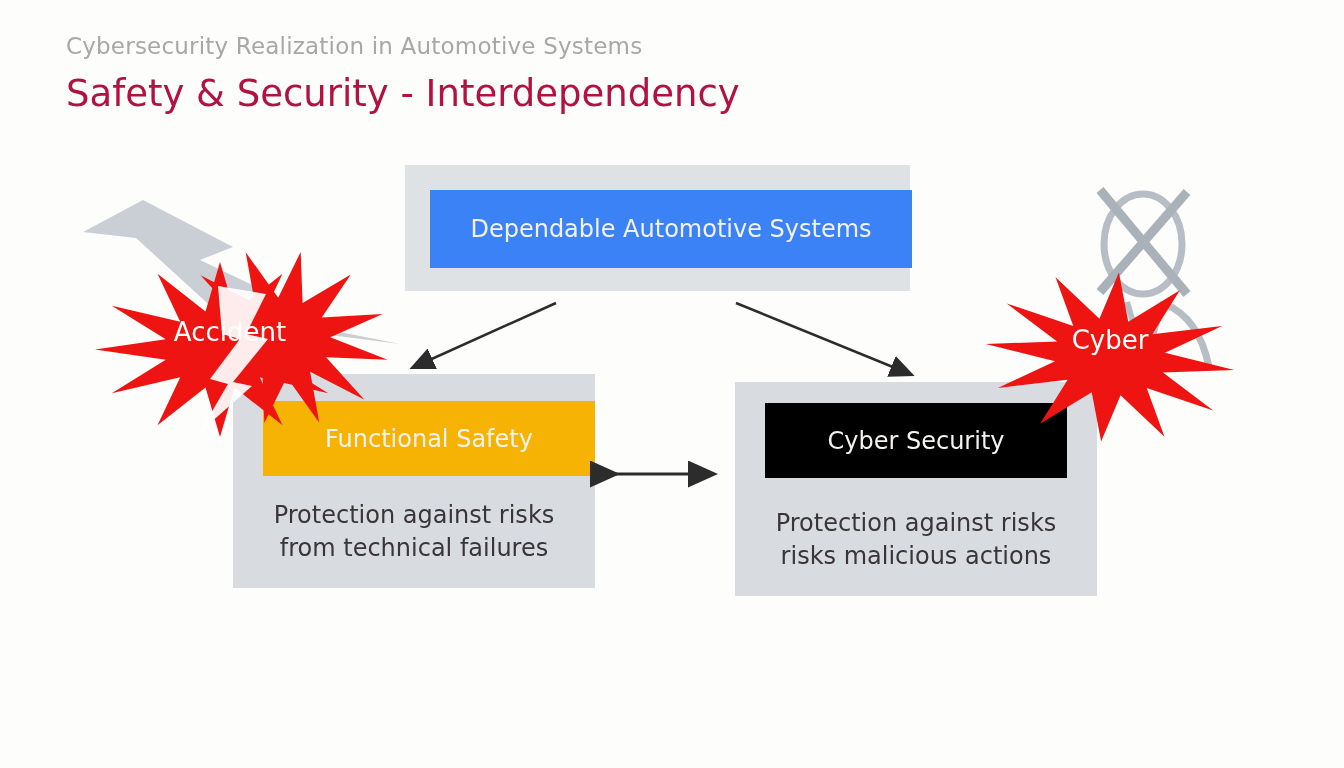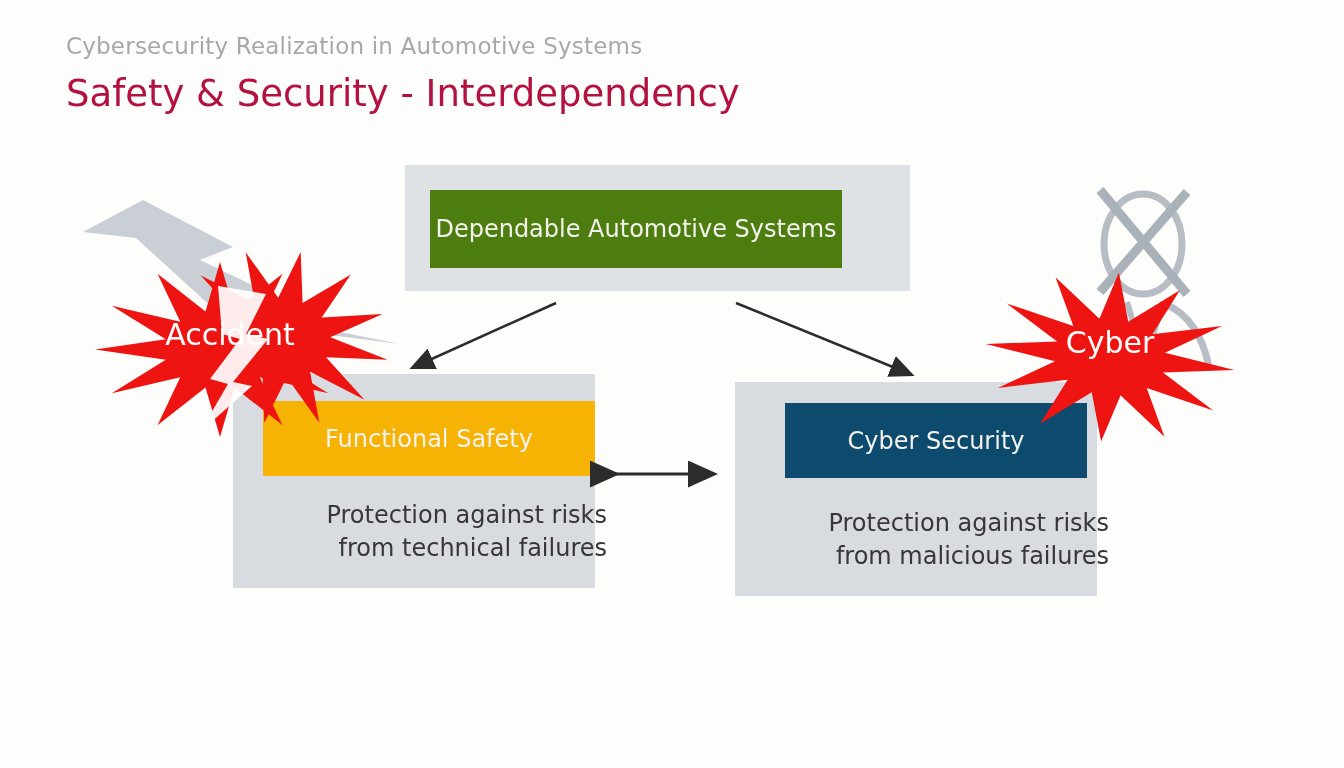--- a/index.html
+++ b/index.html
@@ -10,37 +10,37 @@
   .kicker { position:absolute; left:66px; top:33px; font-size:23px; color:#a8a8a8; letter-spacing:0.2px; }
   .title  { position:absolute; left:66px; top:72px; font-size:37px; color:#b31140; font-weight:500; }
 
   .panel { position:absolute; background:#dcdfe3; }
   .panel-top    { left:405px; top:165px; width:505px; height:126px; background:#dee2e5; }
   .panel-left   { left:233px; top:374px; width:362px; height:214px; background:#d8dce0; }
   .panel-right  { left:735px; top:382px; width:362px; height:214px; background:#d8dce0; }
 
   .headerbar { position:absolute; display:flex; align-items:center; justify-content:center;
                color:#f4f2ee; font-size:24px; }
-  .bar-crimson { left:25px; top:25px; width:412px; height:78px; background:#4d7c0f; }
+  .bar-crimson { left:25px; top:25px; width:482px; height:78px; background:#3b82f6; }
   .bar-yellow  { left:30px; top:27px; width:332px; height:75px; background:#f6b303; }
-  .bar-blue    { left:30px; top:21px; width:302px; height:75px; background:#0c4a6e;margin-left:20px; }
+  .bar-blue    { left:30px; top:21px; width:302px; height:75px; background:#000000; }
 
-  .panel-body { position:absolute; left:0; top:125px; width:100%; text-align:right;
-                color:#3a3537; font-size:24px; line-height:33px;margin-left:12px; }
+  .panel-body { position:absolute; left:0; top:125px; width:100%; text-align:center;
+                color:#3a3537; font-size:24px; line-height:33px; }
 
   .burst { position:absolute; background:#ee1411;
     clip-path: polygon(100% 50%, 71.7% 55.8%, 93.3% 75%, 65.9% 65.9%, 75% 93.3%, 55.8% 71.7%,
       50% 100%, 44.2% 71.7%, 25% 93.3%, 34.1% 65.9%, 6.7% 75%, 28.3% 55.8%, 0% 50%, 28.3% 44.2%,
       6.7% 25%, 34.1% 34.1%, 25% 6.7%, 44.2% 28.3%, 50% 0%, 55.8% 28.3%, 75% 6.7%, 65.9% 34.1%,
       93.3% 25%, 71.7% 44.2%); }
   .burst-a { left:95px;  top:262px; width:250px; height:175px; }
   .burst-b { left:175px; top:250px; width:215px; height:175px; transform:rotate(12deg); }
   .burst-c { left:985px; top:272px; width:250px; height:170px; transform:rotate(6deg); }
 
-  .burst-label { position:absolute; color:#ffffff; font-size:30px; text-align:center; }
+  .burst-label { position:absolute; color:#ffffff; font-size:26px; text-align:center; }
   .label-accident { left:140px; top:317px; width:180px; }
   .label-attack   { left:1030px; top:325px; width:160px; }
 
   svg.abs { position:absolute; overflow:visible; }
 </style>
 </head>
 <body>
 
 <div id="slide">
 
@@ -70,21 +70,21 @@
     <div class="panel-body">
       <div>Protection against risks</div>
       <div>from technical failures</div>
     </div>
   </div>
 
   <div class="panel panel-right">
     <div class="headerbar bar-blue">Cyber Security</div>
     <div class="panel-body">
       <div>Protection against risks</div>
-      <div>from malicious failures</div>
+      <div>risks malicious actions</div>
     </div>
   </div>
 
   <svg class="abs" style="left:0; top:0;" width="1344" height="768" viewBox="0 0 1344 768">
     <defs>
       <marker id="ah" markerWidth="10" markerHeight="9" refX="8" refY="4.5" orient="auto">
         <path d="M0,0 L10,4.5 L0,9 Z" fill="#2c2c2c"></path>
       </marker>
     </defs>
     <line x1="556" y1="303" x2="414" y2="367" stroke="#2c2c2c" stroke-width="2.5" marker-end="url(#ah)"></line>

